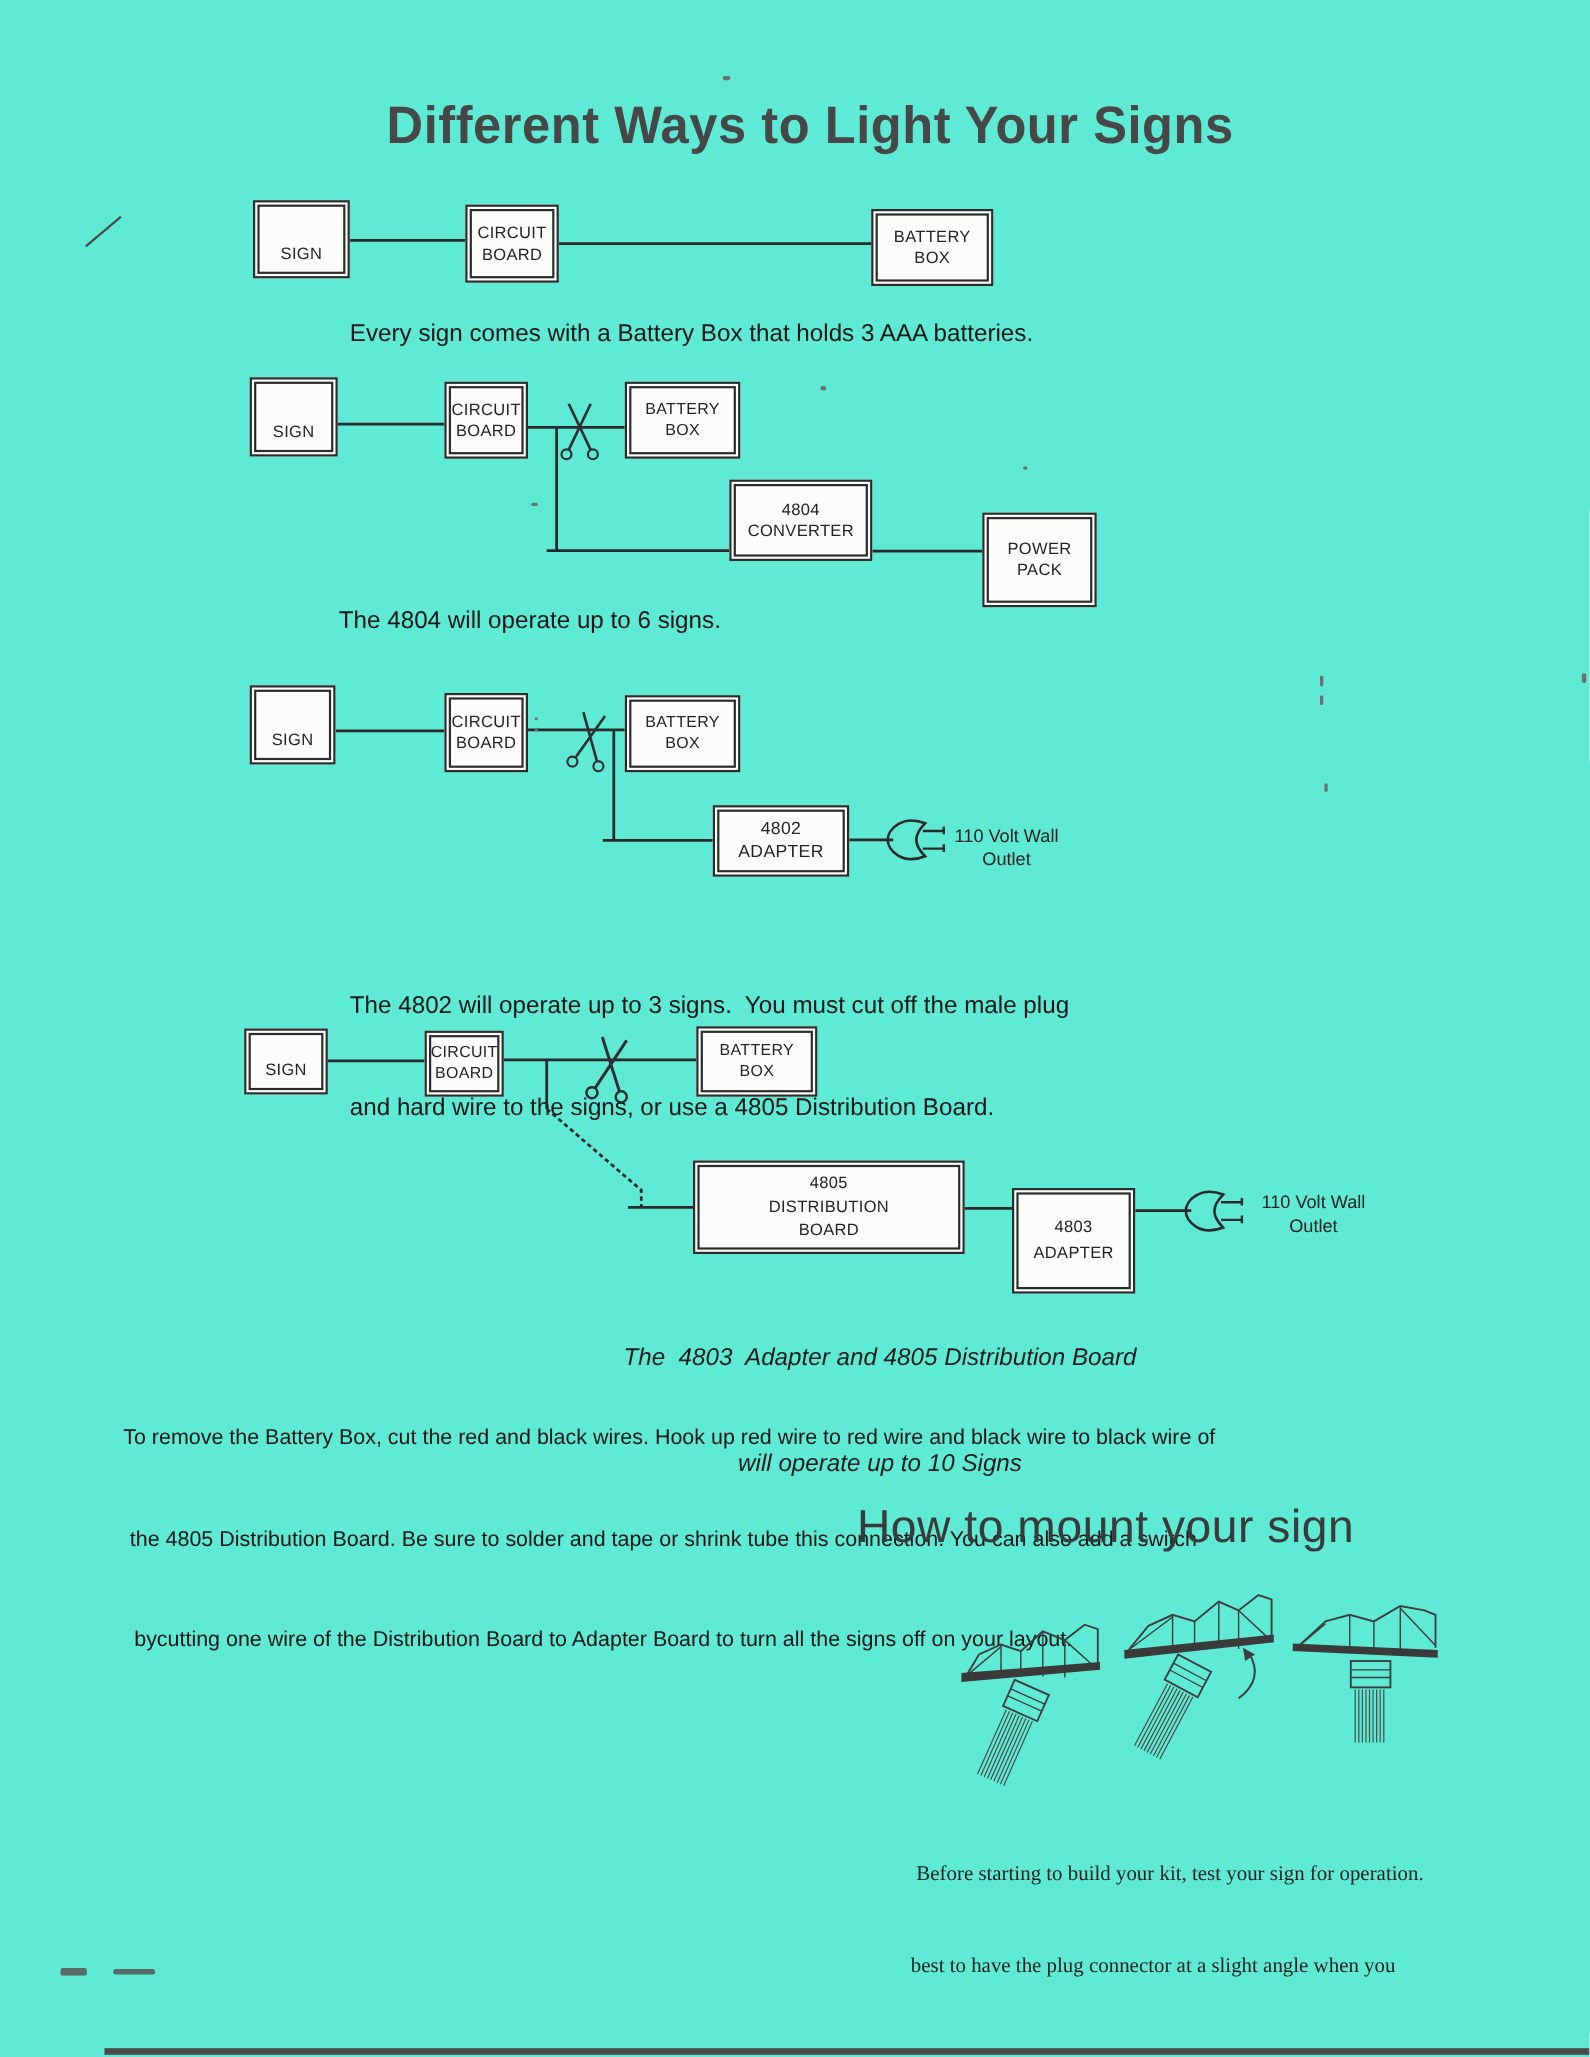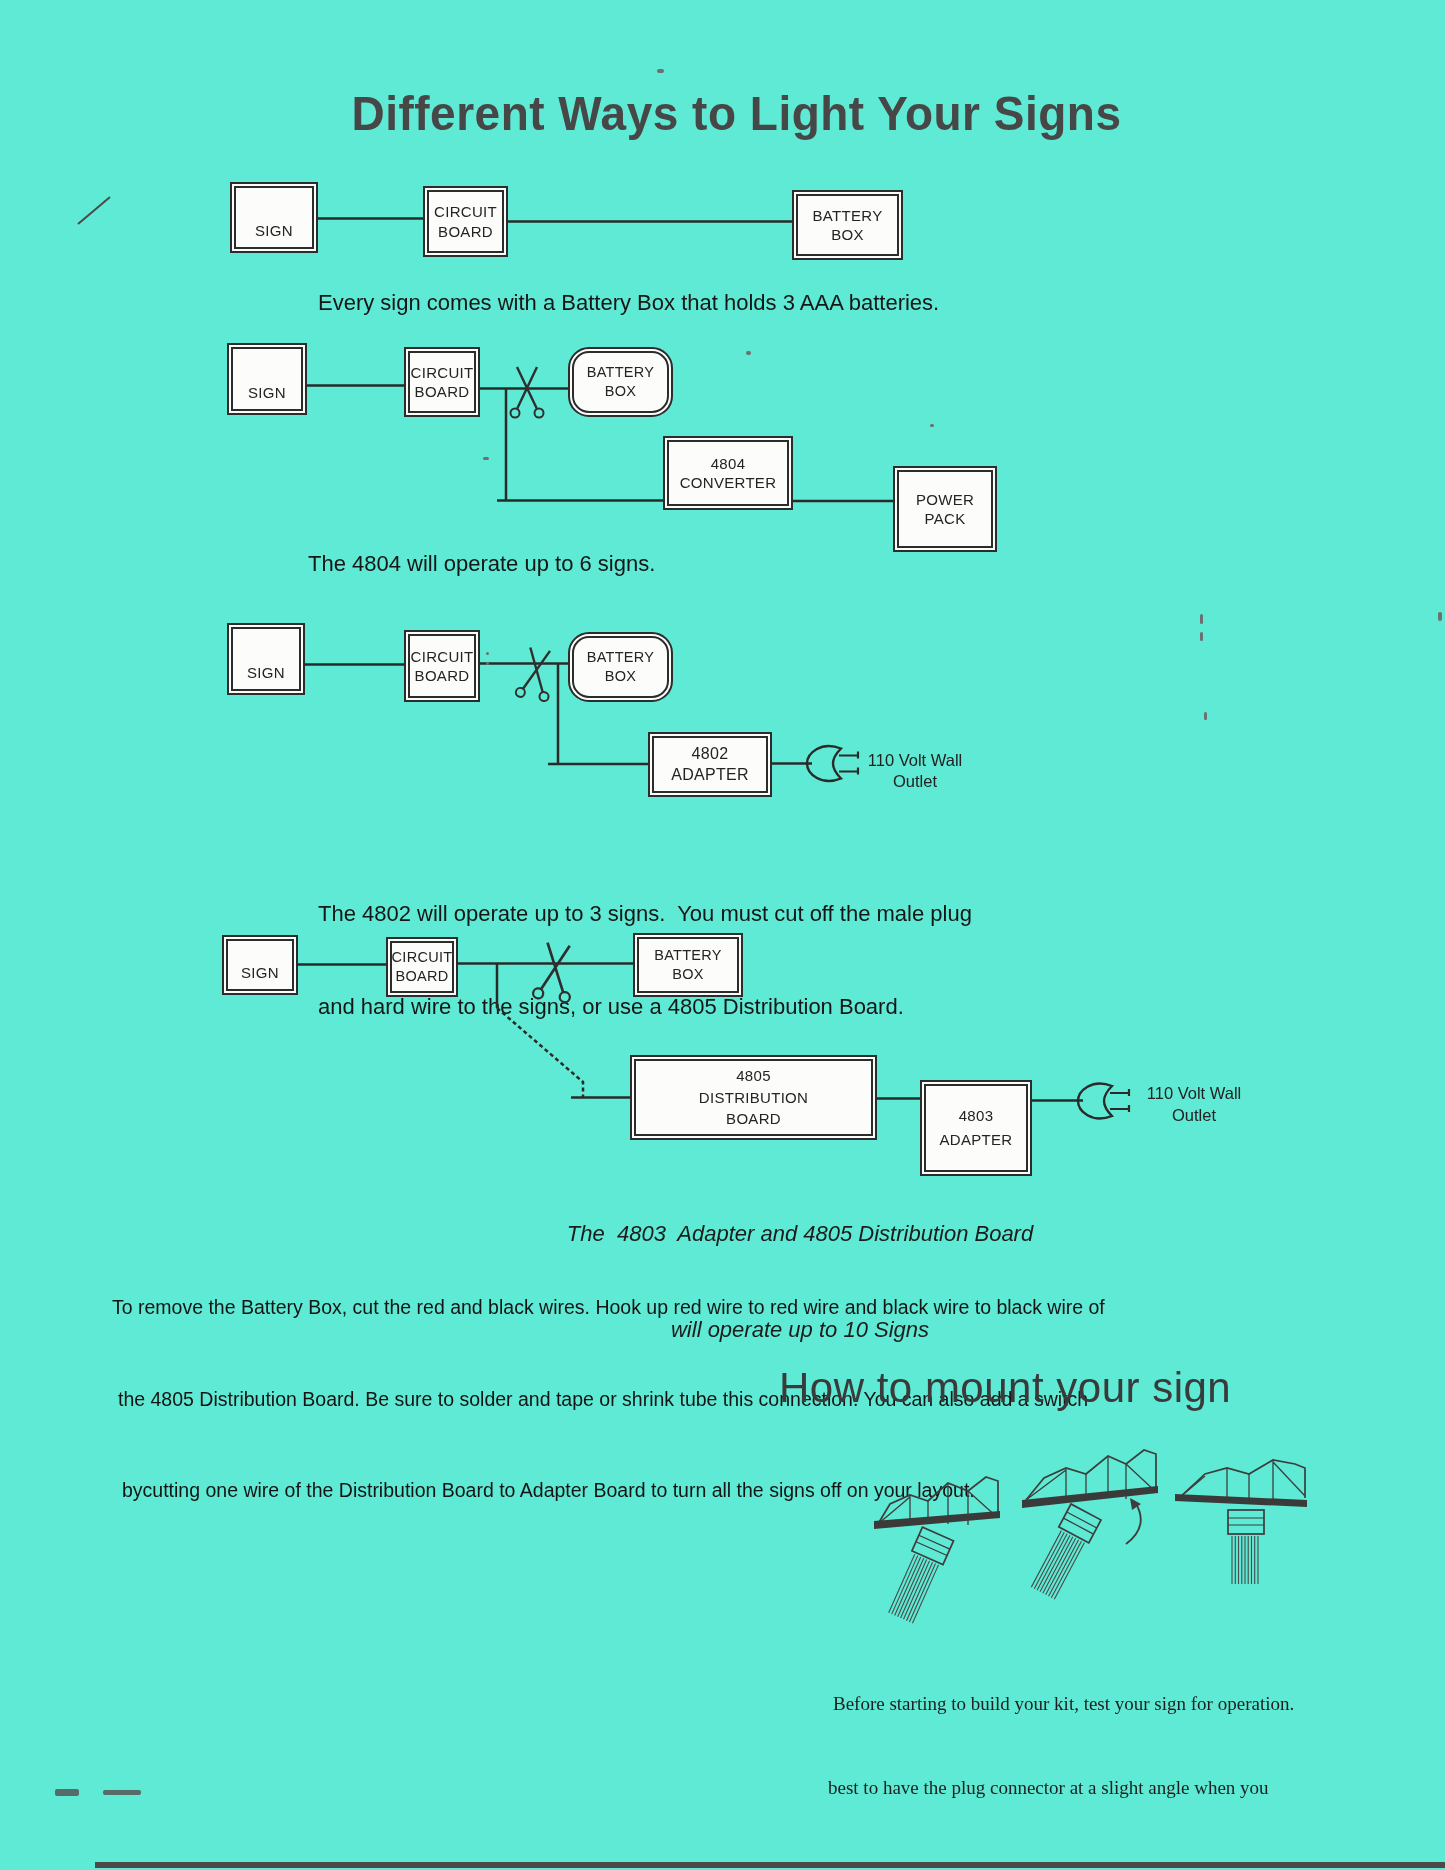--- a/index.html
+++ b/index.html
@@ -5,21 +5,21 @@
   html,body{margin:0;padding:0;background:#e8e8e6;}
   #page{position:relative;width:1445px;height:1870px;background:#5eead4;overflow:hidden;
         font-family:"Liberation Sans",sans-serif;color:#1d1d1d;}
   .abs{position:absolute;}
   #title{left:0;top:86px;width:1445px;padding-left:28px;box-sizing:border-box;text-align:center;
          font-size:46px;font-weight:700;letter-spacing:.5px;color:#474747;transform:scaleY(1.04);}
   .box{position:absolute;border:6px double #2c2c2c;box-sizing:border-box;background:#fcfcfa;
        display:flex;flex-direction:column;align-items:center;justify-content:center;
        text-align:center;font-size:15px;line-height:1.28;color:#242424;letter-spacing:.3px;z-index:2;}
   .box.sign{justify-content:flex-end;padding-bottom:7px;}
-  .box.small-lbl{font-size:14.5px;border-radius:21px;}
+  .box.small-lbl{font-size:14.5px;}
   .cap{position:absolute;font-size:22px;color:#161616;white-space:pre;}
   .cap-block{position:absolute;text-align:center;font-size:22px;font-style:italic;color:#1c1c1c;line-height:32px;white-space:pre;}
   .outlet{position:absolute;font-size:16.5px;color:#222;text-align:center;line-height:21px;z-index:2;}
   #notes{left:112px;top:1231px;font-size:19.5px;line-height:30.5px;color:#141414;white-space:pre;}
   #notes .n2{margin-left:6px;} #notes .n3{margin-left:10px;}
   #mount-heading{left:779px;top:1364px;font-size:42px;font-weight:400;letter-spacing:.5px;color:#3a3a3a;}
   #mount-para{left:828px;top:1634px;width:540px;font-family:"Liberation Serif",serif;
               font-size:19px;line-height:28px;color:#1f1f1f;white-space:pre;}
   #mount-para .p1{margin-left:5px;}
   svg.overlay{position:absolute;left:0;top:0;z-index:1;pointer-events:none;}

